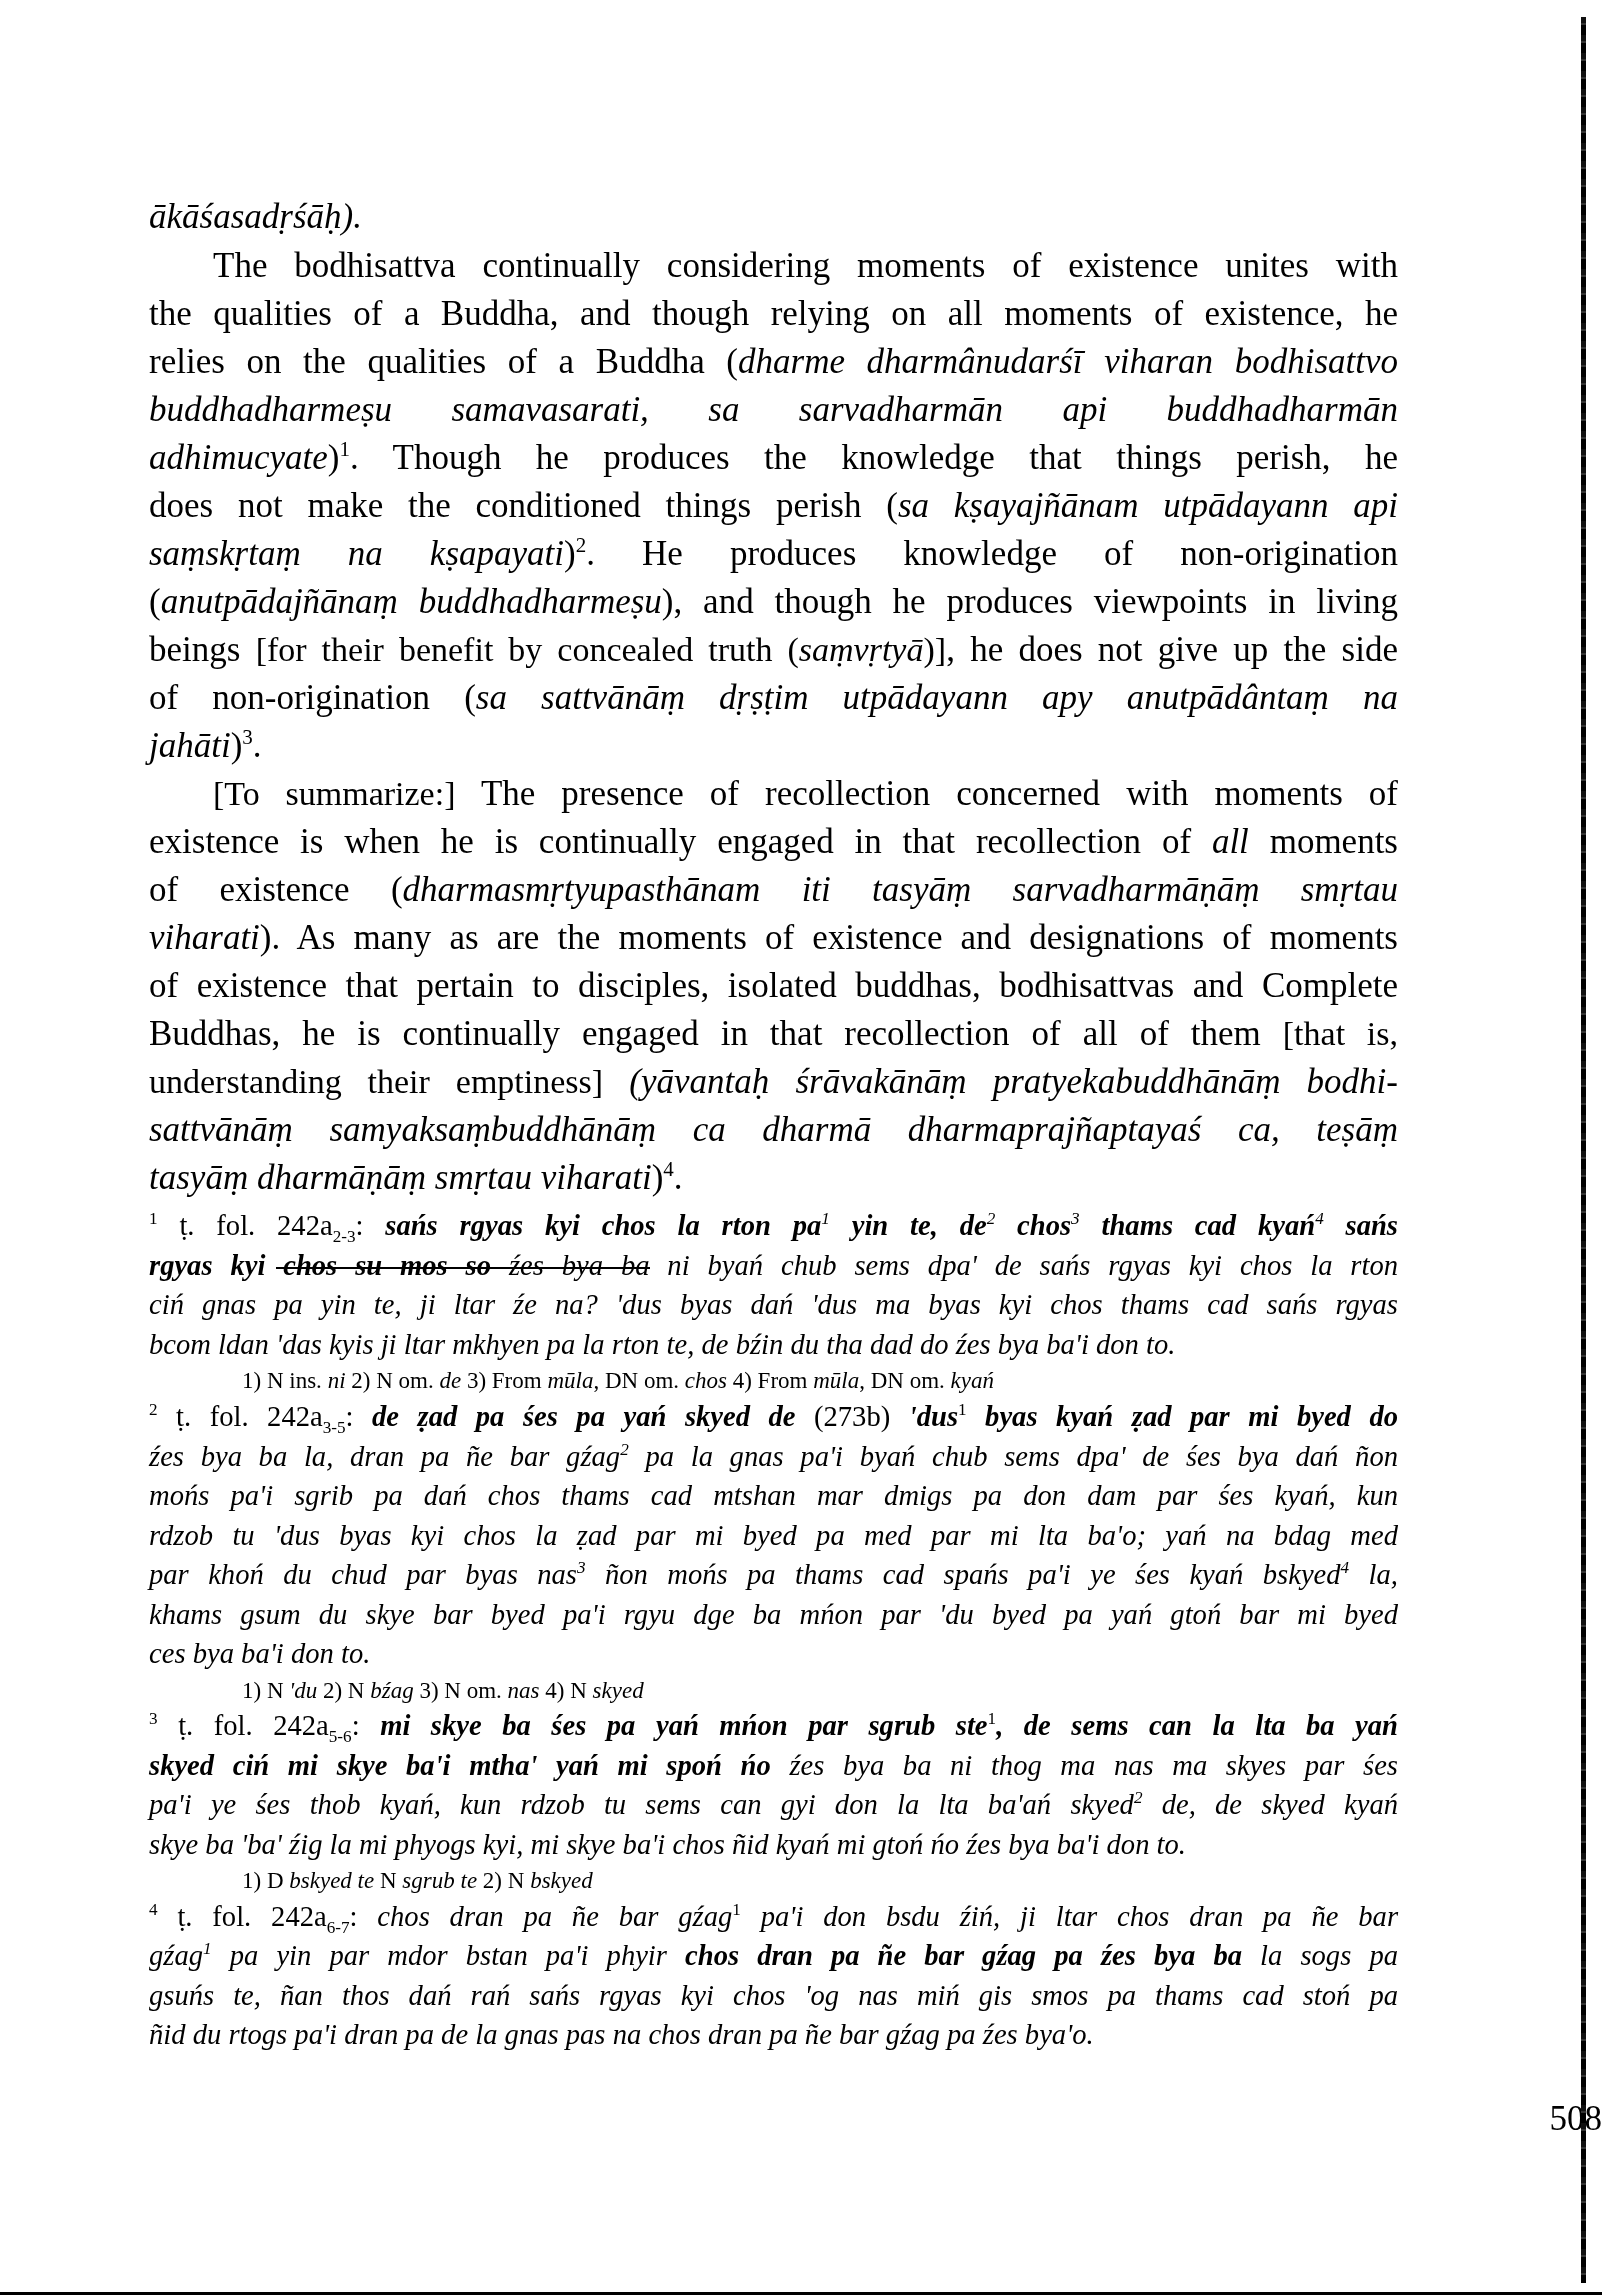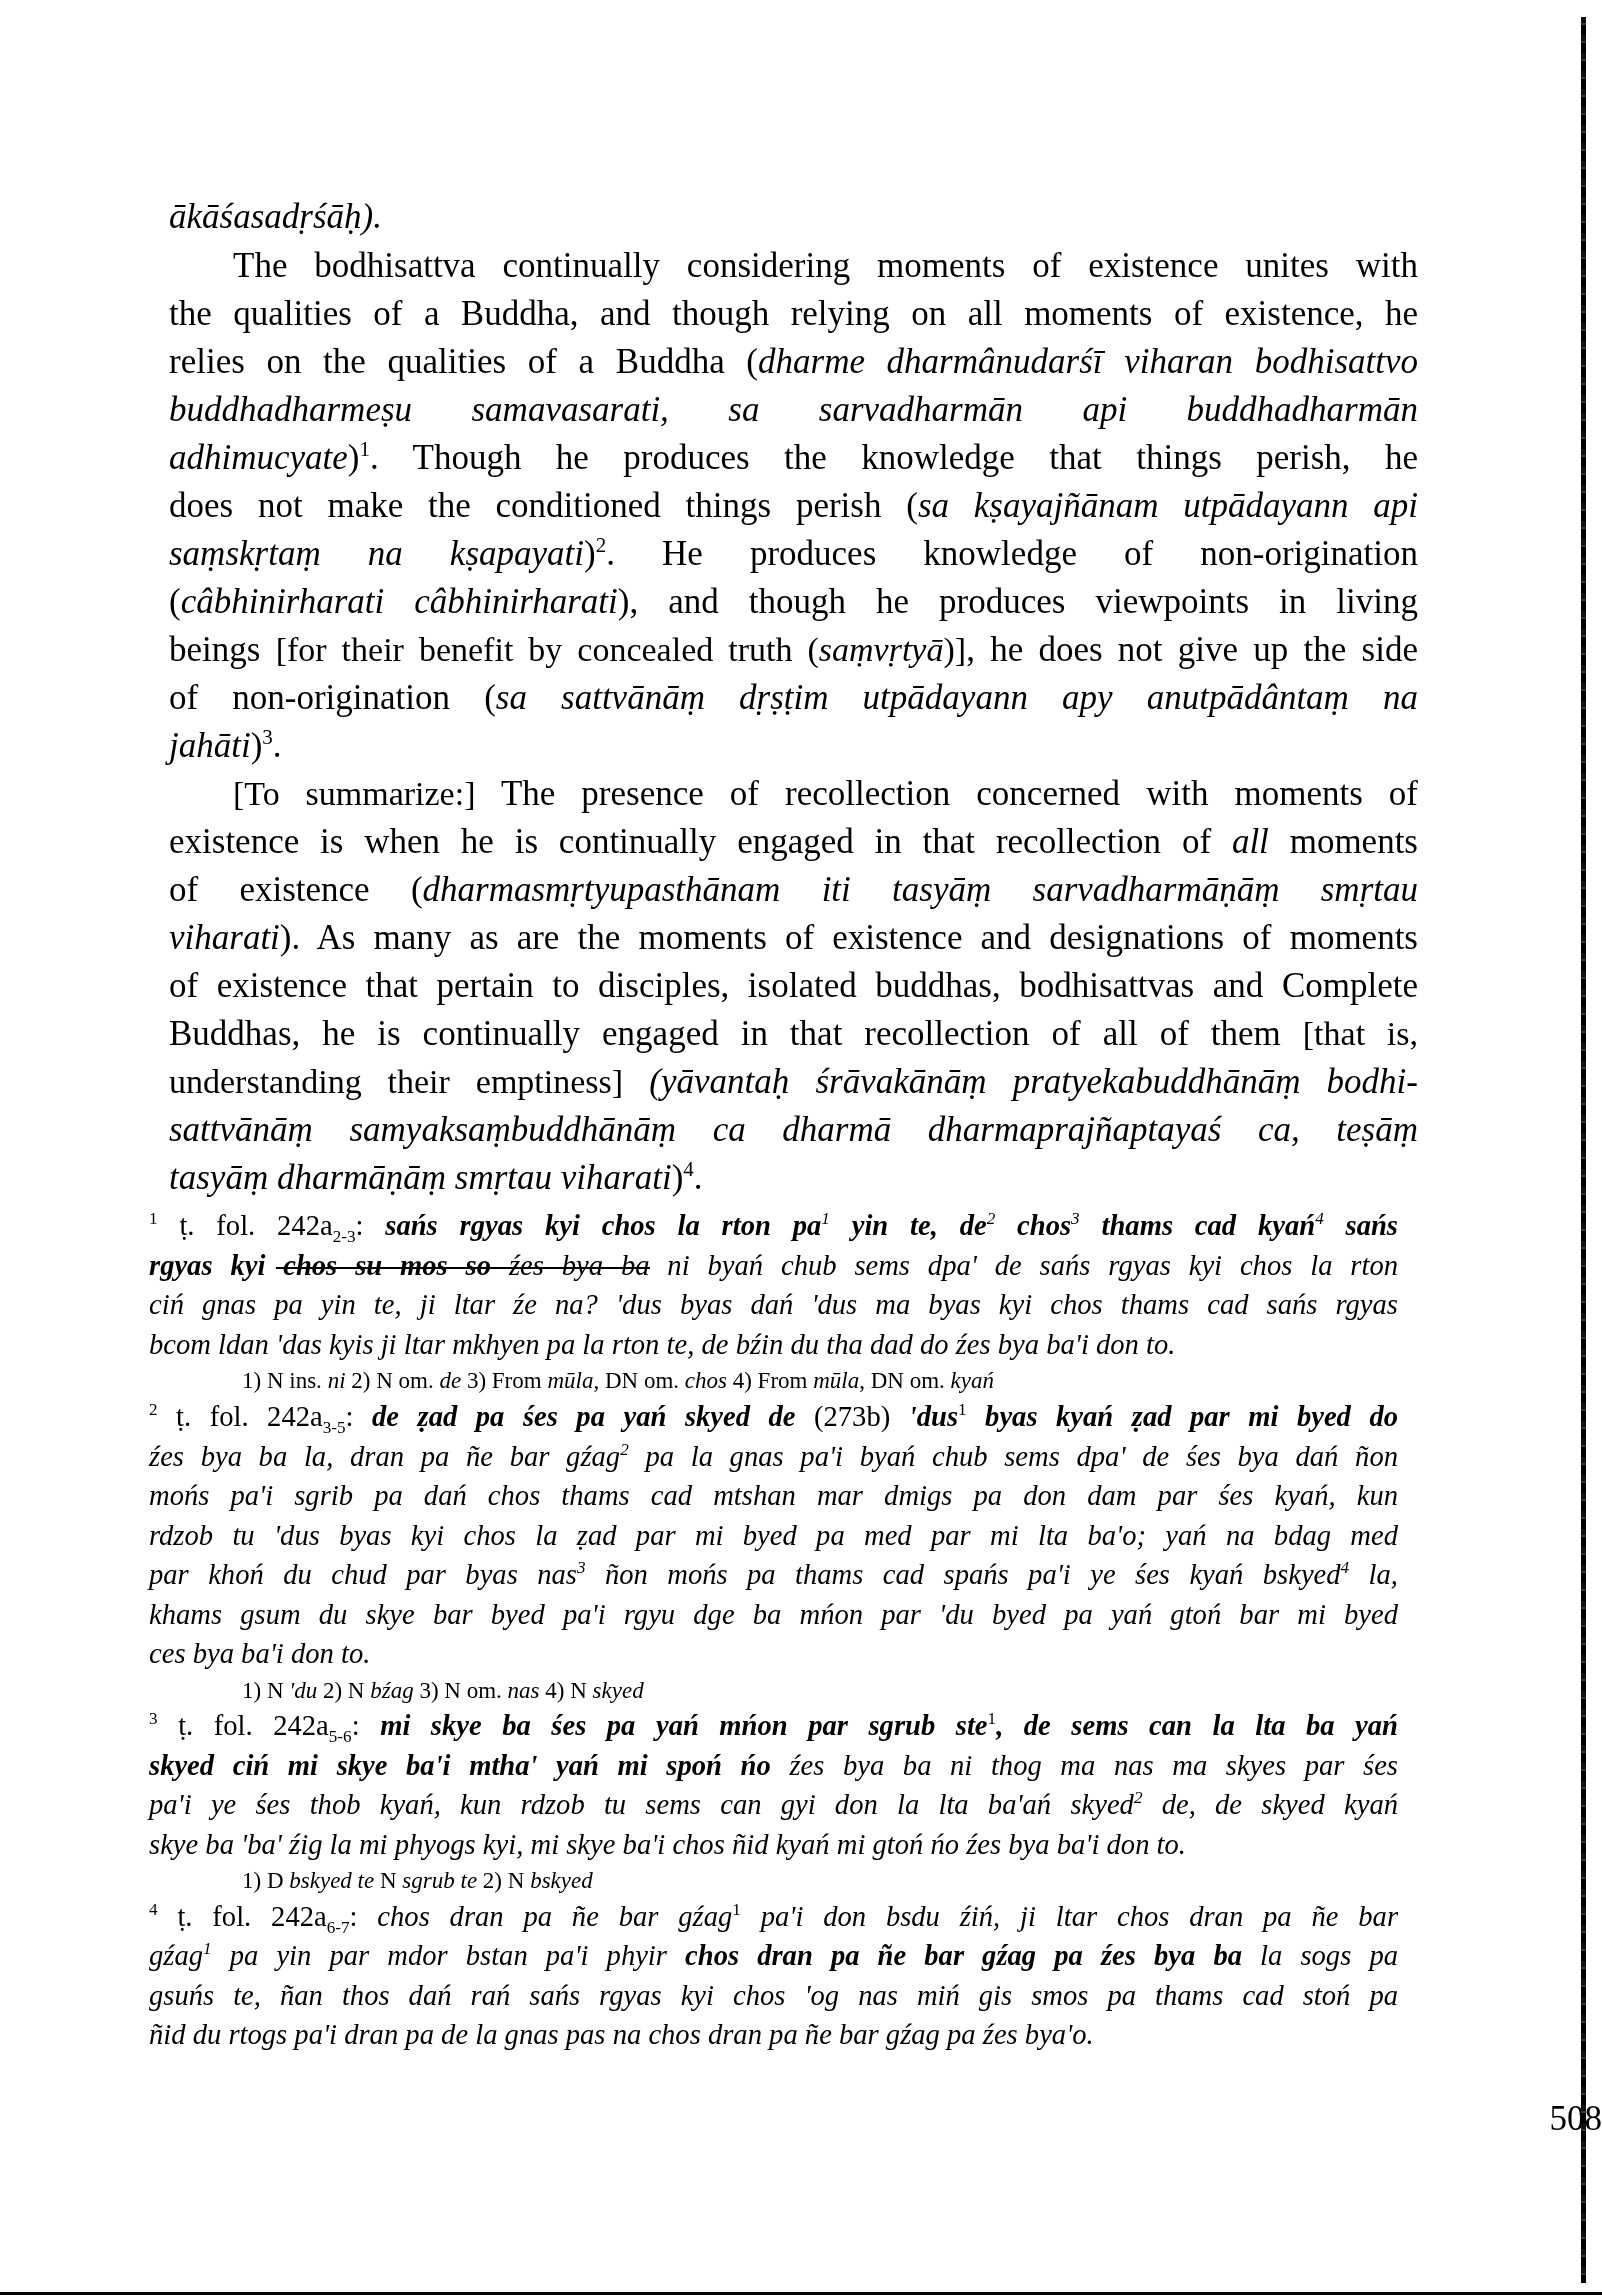--- a/index.html
+++ b/index.html
@@ -1,19 +1,19 @@
 <!DOCTYPE html>
 <html style="font-size:9.7px"><head>
 <meta charset="utf-8">
 <style>
   html, body { margin:0; padding:0; background:#ffffff; }
   body { width:1602px; height:2295px; position:relative; overflow:hidden;
          font-family:"Liberation Serif", "DejaVu Serif", serif; color:#000; }
   .line { position:absolute; left:149px; width:1249px; white-space:nowrap; }
-  .main { font-size:35px; line-height:48px;margin-left:20px; }
+  .main { font-size:35px; line-height:48px; }
   .just { text-align:justify; text-align-last:justify; }
   .fn { font-size:28.6px; line-height:39px; }
   .var { font-size:23px; line-height:30px; left:242px; }
   .small { font-size:34px; }
   i, .i { font-style:italic; }
   b, .b { font-weight:bold; }
   sup { font-size:60%; vertical-align:super; line-height:0; }
   sub { font-size:60%; vertical-align:sub; line-height:0; }
   .rule { position:absolute; left:276px; top:1267px; width:374px; height:2.4px; background:#000; }
   .pagenum { position:absolute; left:0; width:1602px; text-align:right; top:2099px;
@@ -28,21 +28,21 @@
 <div>
   <div class="line main i" style="top:193px"><span>ākāśasadṛśāḥ).</span></div>
 
   <div class="line main just" style="top:242px; left:213px; width:1185px"><span>The bodhisattva continually considering moments of existence unites with</span></div>
   <div class="line main just" style="top:290px"><span>the qualities of a Buddha, and though relying on all moments of existence, he</span></div>
   <div class="line main just" style="top:338px"><span>relies on the qualities of a Buddha (</span><span class="i">dharme dharmânudarśī viharan bodhisattvo</span></div>
   <div class="line main just i" style="top:386px"><span>buddhadharmeṣu samavasarati, sa sarvadharmān api buddhadharmān</span></div>
   <div class="line main just" style="top:434px"><span class="i">adhimucyate</span><span>)</span><sup>1</sup><span>. Though he produces the knowledge that things perish, he</span></div>
   <div class="line main just" style="top:482px"><span>does not make the conditioned things perish (</span><span class="i">sa kṣayajñānam utpādayann api</span></div>
   <div class="line main just" style="top:530px"><span class="i">saṃskṛtaṃ na kṣapayati</span><span>)</span><sup>2</sup><span>. He produces knowledge of non-origination</span></div>
-  <div class="line main just" style="top:578px"><span>(</span><span class="i">câbhinirharati câbhinirharati</span><span>), and though he produces viewpoints in living</span></div>
+  <div class="line main just" style="top:578px"><span>(</span><span class="i">anutpādajñānaṃ buddhadharmeṣu</span><span>), and though he produces viewpoints in living</span></div>
   <div class="line main just" style="top:626px"><span>beings </span><span class="small">[for their benefit by concealed truth (</span><span class="small i">saṃvṛtyā</span><span class="small">)]</span><span>, he does not give up the side</span></div>
   <div class="line main just" style="top:674px"><span>of non-origination (</span><span class="i">sa sattvānāṃ dṛṣṭim utpādayann apy anutpādântaṃ na</span></div>
   <div class="line main" style="top:722px"><span class="i">jahāti</span><span>)</span><sup>3</sup><span>.</span></div>
 
   <div class="line main just" style="top:770px; left:213px; width:1185px"><span class="small">[To summarize:]</span><span> The presence of recollection concerned with moments of</span></div>
   <div class="line main just" style="top:818px"><span>existence is when he is continually engaged in that recollection of </span><span class="i">all</span><span> moments</span></div>
   <div class="line main just" style="top:866px"><span>of existence (</span><span class="i">dharmasmṛtyupasthānam iti tasyāṃ sarvadharmāṇāṃ smṛtau</span></div>
   <div class="line main just" style="top:914px"><span class="i">viharati</span><span>). As many as are the moments of existence and designations of moments</span></div>
   <div class="line main just" style="top:962px"><span>of existence that pertain to disciples, isolated buddhas, bodhisattvas and Complete</span></div>
   <div class="line main just" style="top:1010px"><span>Buddhas, he is continually engaged in that recollection of all of them </span><span class="small">[that is,</span></div>

